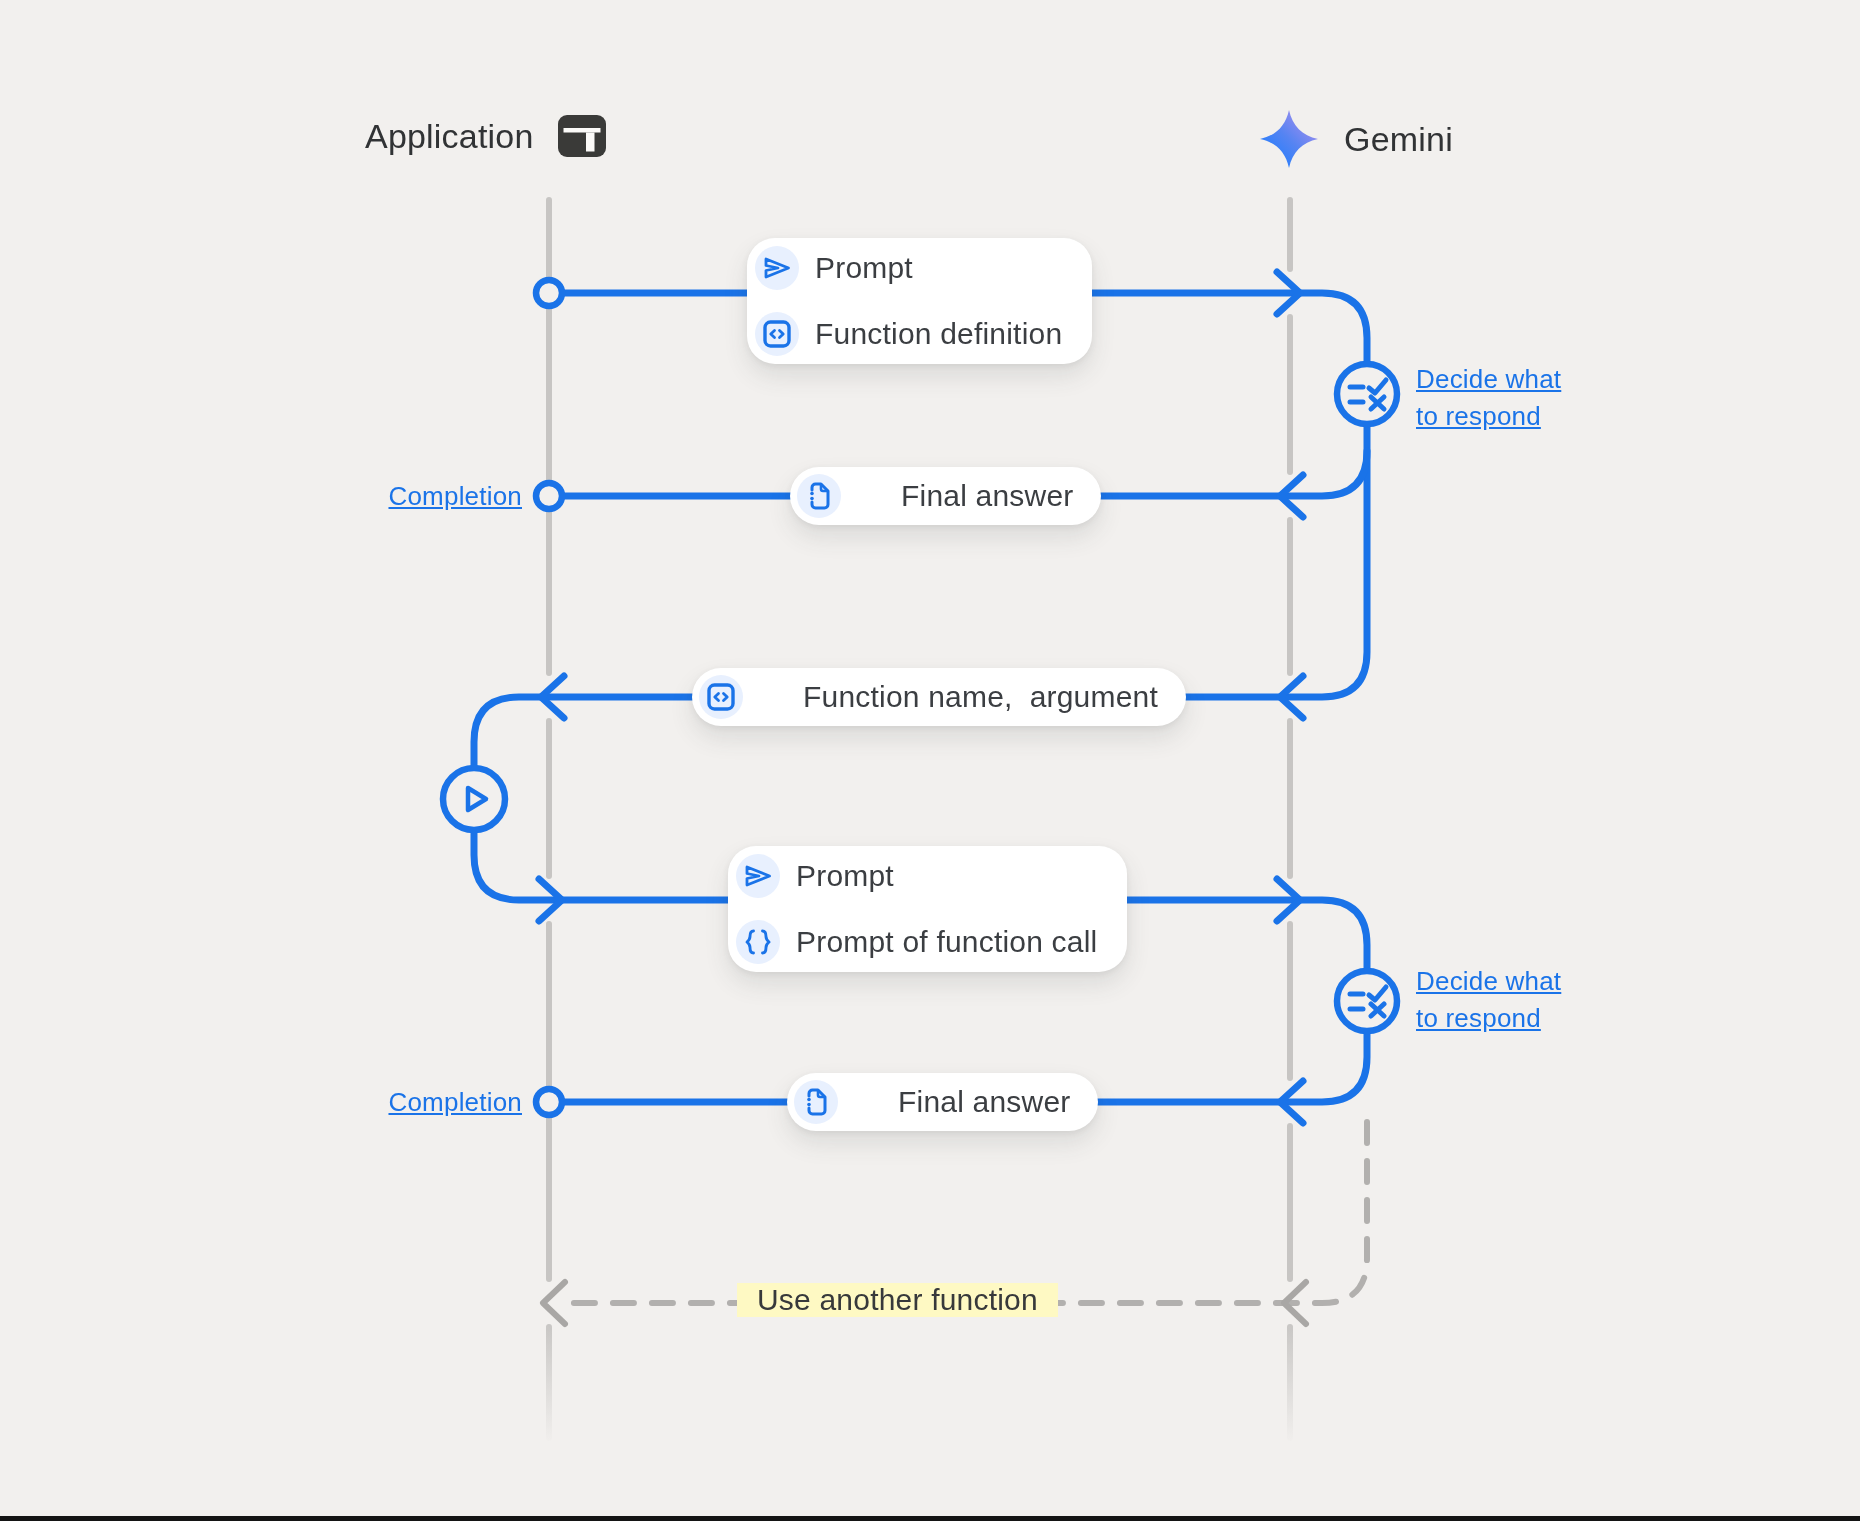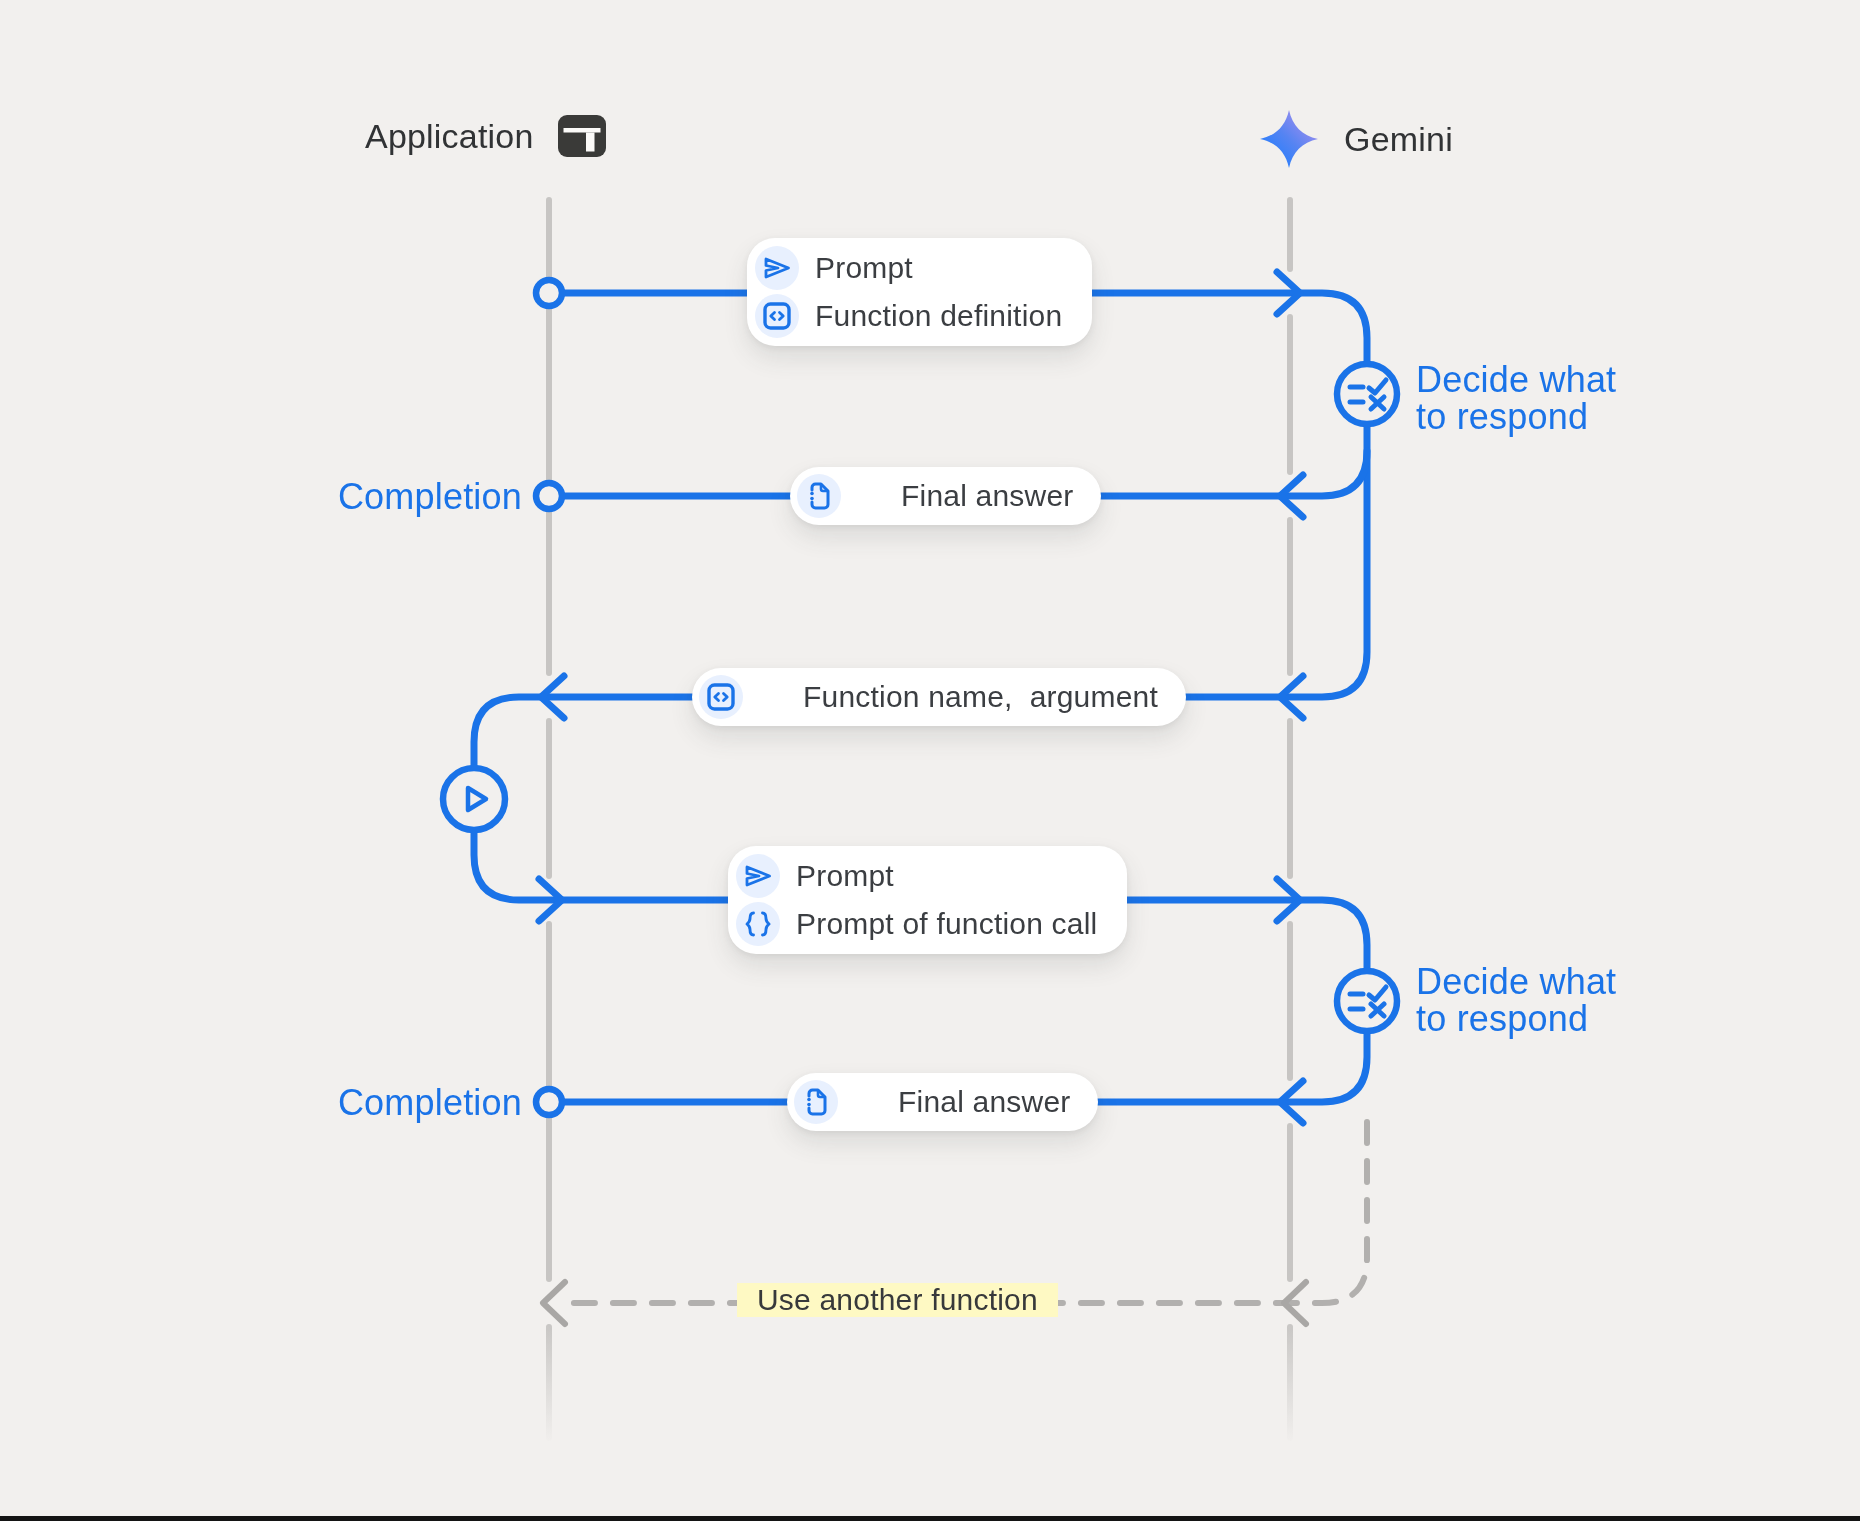--- a/index.html
+++ b/index.html
@@ -12,42 +12,42 @@
   .lines-layer{position:absolute;left:0;top:0;z-index:1;}
   .abs{position:absolute;z-index:2;}
 
   
   .actor{display:flex;align-items:center;gap:24px;}
   .actor .actor-label{font-size:34px;font-weight:500;color:#313335;letter-spacing:.2px;}
 
   
   .msg-box{
     position:absolute;z-index:3;background:#fff;border-radius:28px;
-    display:inline-flex;flex-direction:column;justify-content:center;gap:4px;
+    display:inline-flex;flex-direction:column;justify-content:center;gap:22px;
     padding:8px 30px 8px 8px;
     box-shadow:0 12px 24px rgba(60,64,67,.12),0 2px 6px rgba(60,64,67,.08);
   }
   .msg-pill{
     position:absolute;z-index:3;background:#fff;border-radius:30px;
     display:inline-flex;align-items:center;
     padding:7px 28px 7px 7px;
     box-shadow:0 12px 24px rgba(60,64,67,.12),0 2px 6px rgba(60,64,67,.08);
     gap:44px;
   }
   .msg-row{display:flex;align-items:center;}
   .chip{
     width:44px;height:44px;border-radius:50%;background:#e8f0fe;
     display:flex;align-items:center;justify-content:center;flex:0 0 auto;
   }
   .msg-label{margin-left:16px;font-size:30px;font-weight:500;color:#3b3e42;white-space:pre;letter-spacing:.2px;}
 
   
   .blue-caption{
-    position:absolute;z-index:2;color:#1a73e8;font-size:36px;font-weight:500;
-    line-height:37px;letter-spacing:.2px;white-space:nowrap;
+    position:absolute;z-index:2;color:#1a73e8;font-size:26px;font-weight:500;
+    line-height:37px;letter-spacing:.2px;white-space:nowrap;text-decoration:underline;
   }
   .align-right{text-align:right;}
 
   .plain-caption{
     position:absolute;z-index:3;background:#fef9c3;padding:0 20px;
     font-size:30px;font-weight:500;color:#37393b;white-space:nowrap;letter-spacing:.2px;
   }
 
   .bottom-bar{position:absolute;left:0;bottom:0;width:100%;height:5px;background:#141414;z-index:4;}
 </style>

